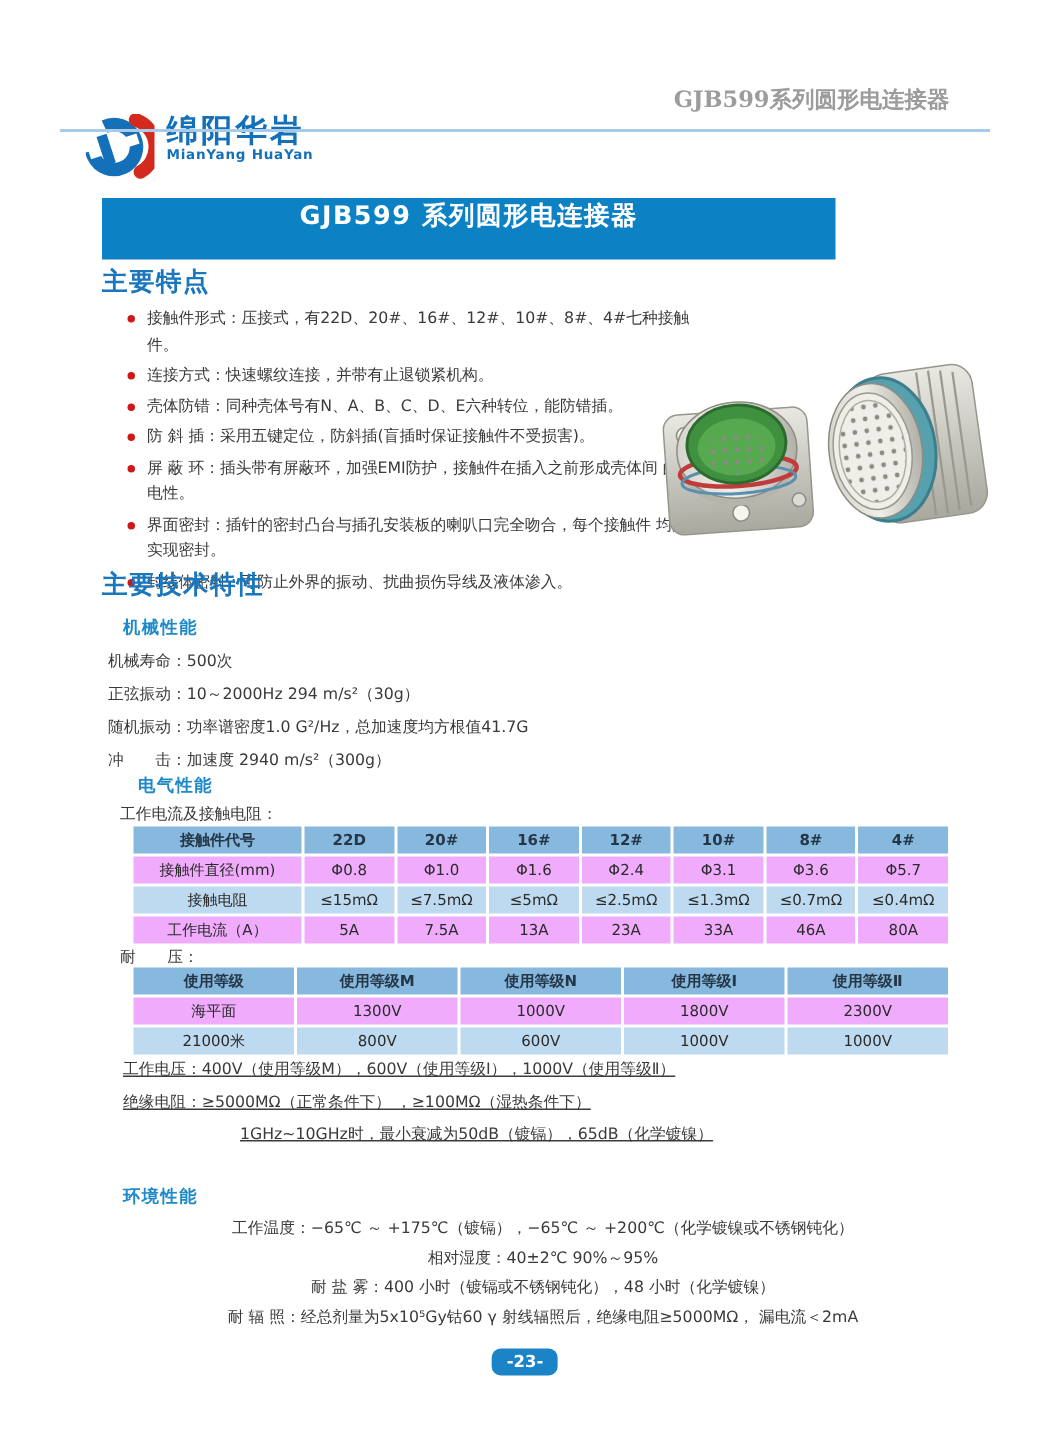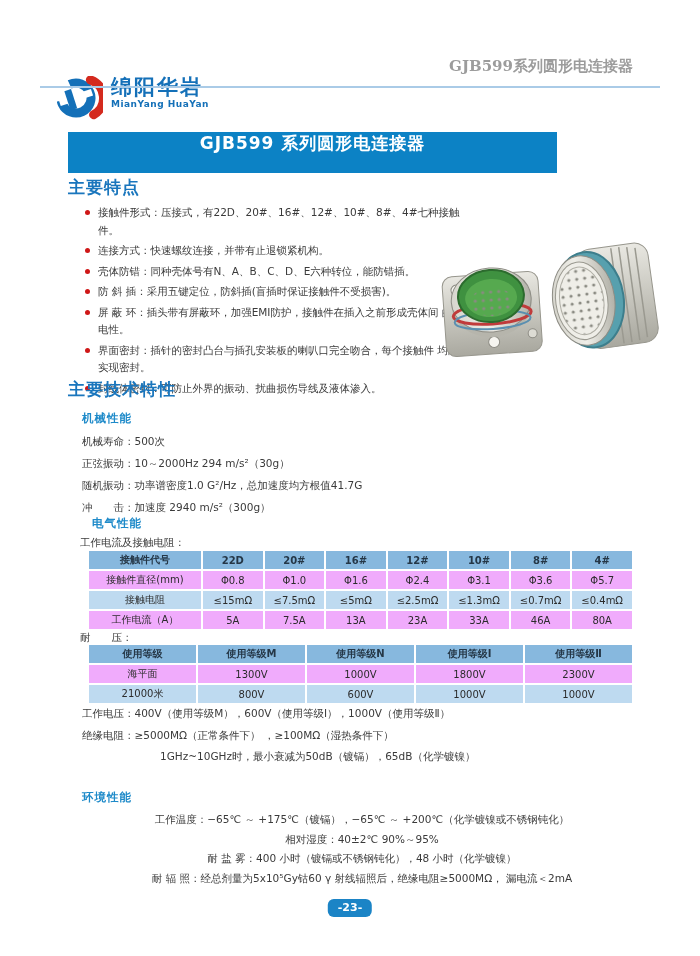--- a/index.html
+++ b/index.html
@@ -26,35 +26,35 @@
   .features-title { position:absolute; top:176px; left:68px; }
   .bullets { position:absolute; top:204px; left:85px; width:380px; list-style:none; }
   .bullets li { position:relative; padding-left:13px; font-size:10.5px; line-height:17.5px; margin-bottom:3px; color:#3a3a3a; }
   .dot { position:absolute; left:0; top:6px; width:5px; height:5px; border-radius:50%; background:#cf1717; }
 
   
   .conn { position:absolute; top:216px; left:432px; }
 
   .tech-title { position:absolute; top:378px; left:68px; }
   .mech-h { position:absolute; top:411px; left:82px; }
-  .mech-lines { position:absolute; top:434px; left:82px; width:520px; }
+  .mech-lines { position:absolute; top:434px; left:72px; width:520px; }
   .line { font-size:10.5px; line-height:15px; margin-bottom:7px; color:#3a3a3a; }
 
   .elec-h { position:absolute; top:516px; left:92px;text-align:right; }
   .t1-label { position:absolute; top:536px; left:80px; font-size:10.5px; color:#3a3a3a; }
   table { border-collapse:separate; border-spacing:2px; table-layout:fixed; }
   td { text-align:center; font-size:10px; color:#2b2b2b; padding:2px 1px; overflow:hidden; white-space:nowrap; }
   .th-row td { background:#87b8de; font-weight:bold; color:#253747; }
   .r-light td { background:#f0abfc; }
   .r-mid td { background:#bedaf0; }
   .tbl1 { position:absolute; top:549px; left:87px; width:547px; }
   .t2-label { position:absolute; top:631px; left:80px; font-size:10.5px; color:#3a3a3a; }
   .tbl2 { position:absolute; top:643px; left:87px; width:547px; }
 
-  .elec-lines { position:absolute; top:706px; left:82px; width:540px; }
+  .elec-lines { position:absolute; top:706px; left:82px; width:540px;text-decoration:underline; }
   .elec-lines .line { margin-bottom:6px; line-height:15.5px; }
   .indent { padding-left:78px; }
 
   .env-h { position:absolute; top:790px; left:82px; }
   .env-lines { position:absolute; top:812px; left:82px; width:560px; }
   .env-lines .line { margin-bottom:4px; line-height:15.5px;text-align:center; }
 
   .footer-badge { position:absolute; top:899px; left:50%; transform:translateX(-50%);
                   background:#1b84c6; color:#fff; font-size:11px; font-weight:bold;
                   padding:2px 10px 3px; border-radius:6px; }

